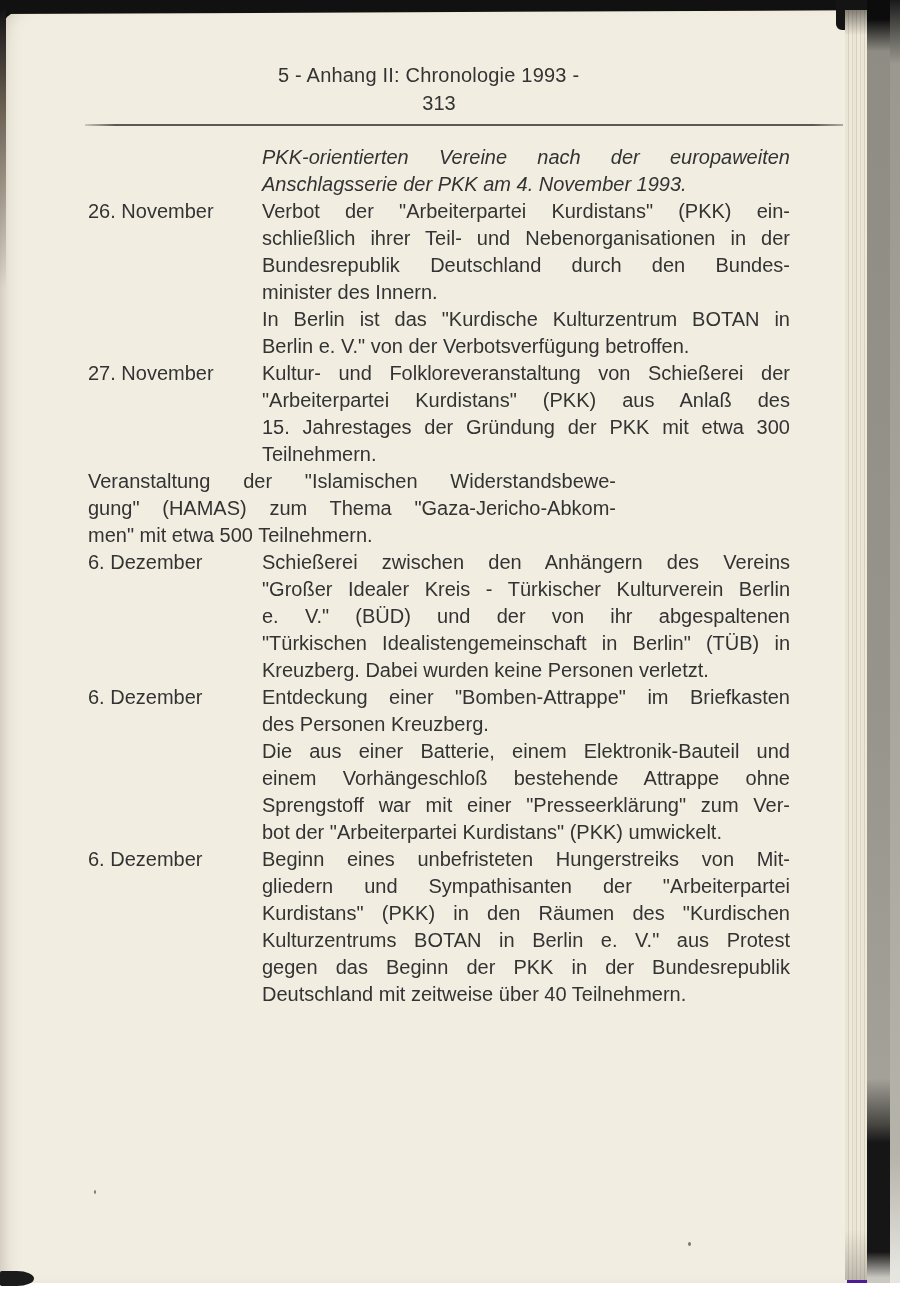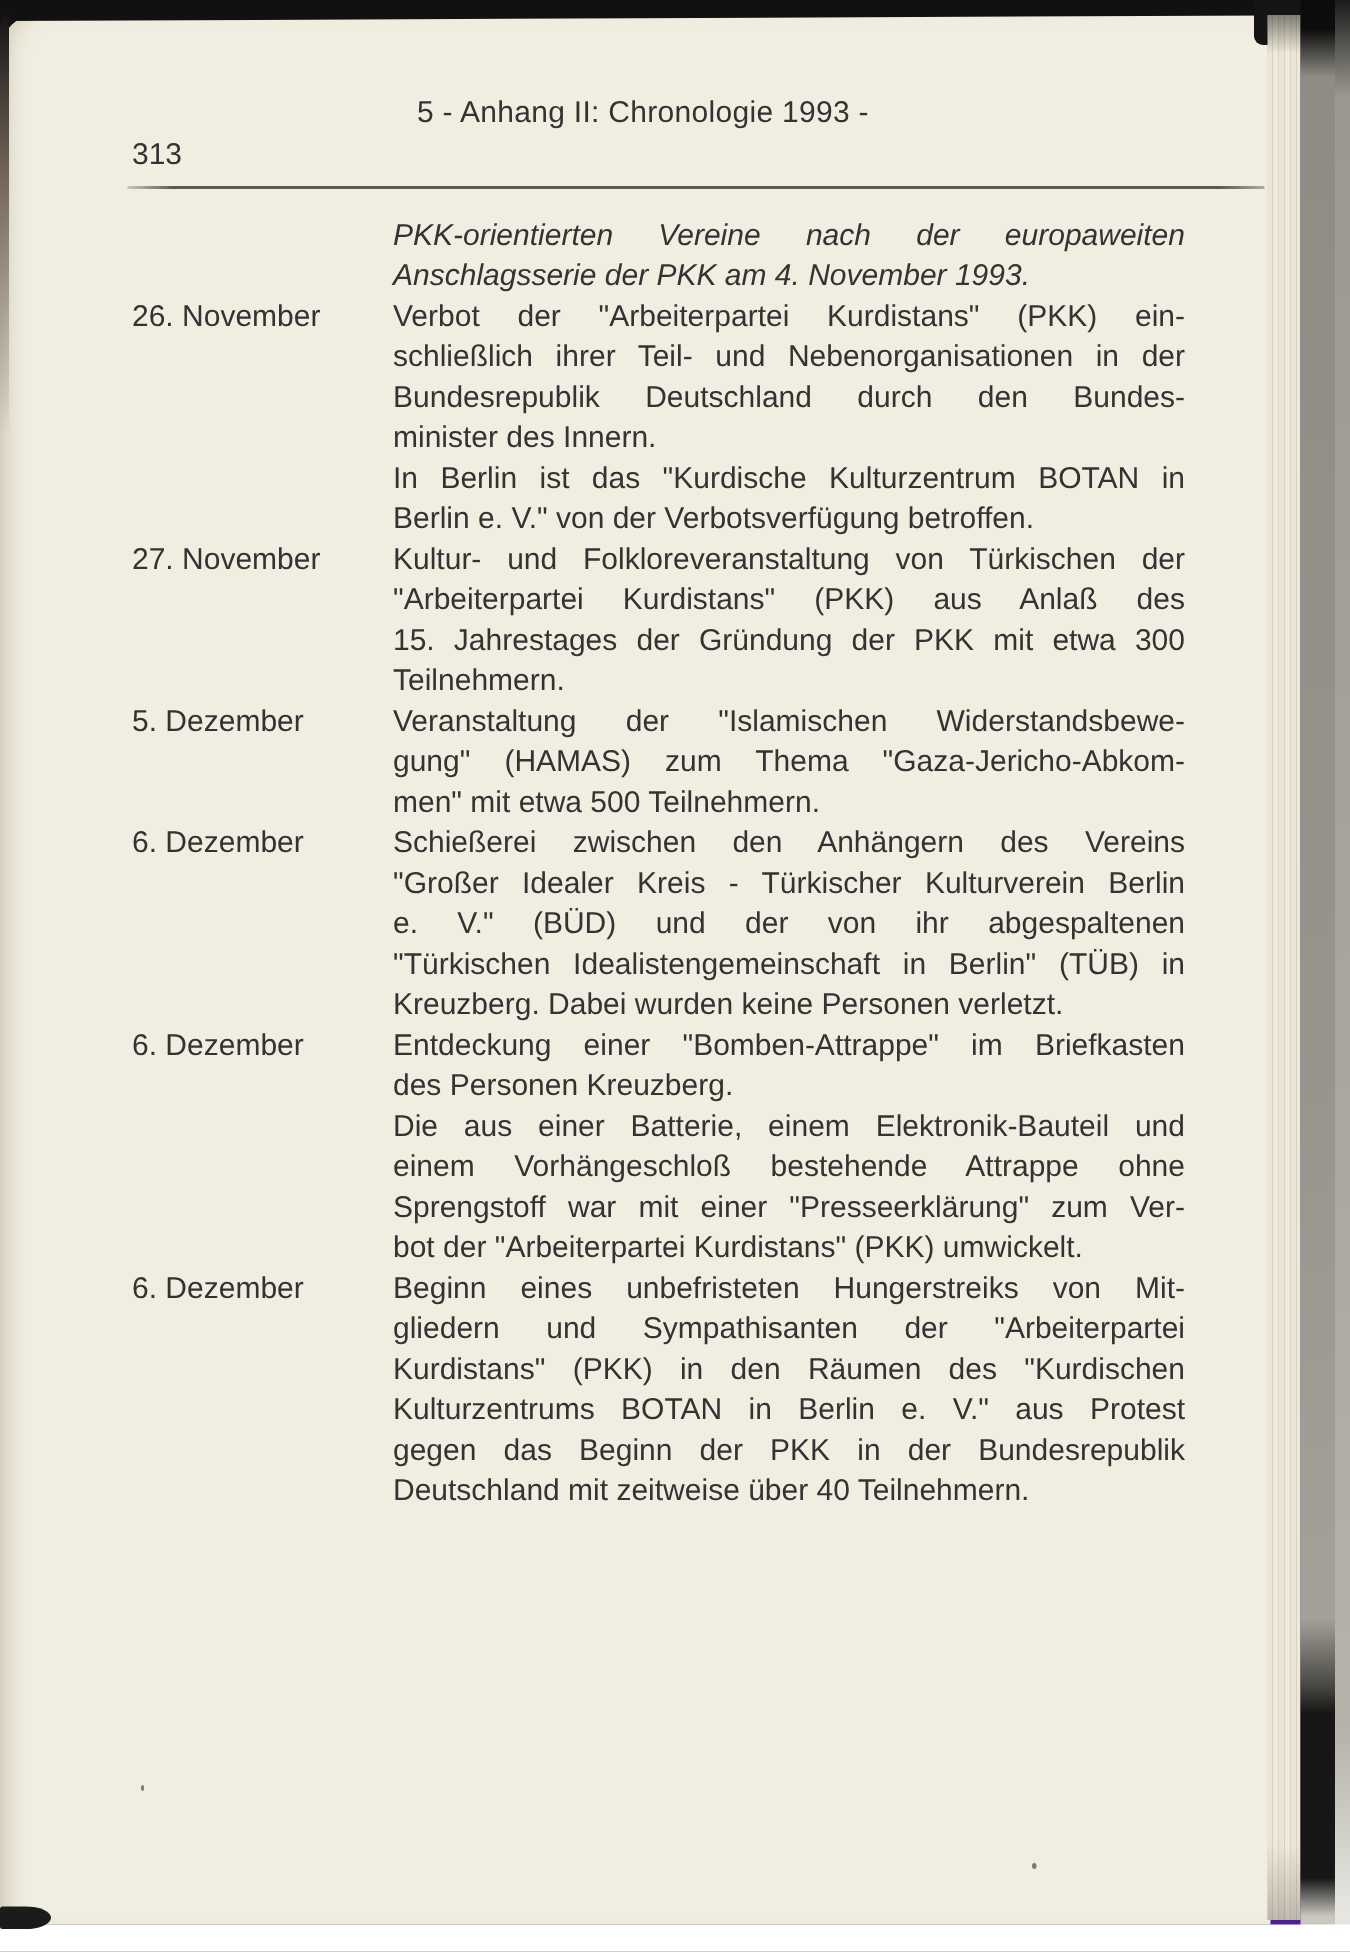--- a/index.html
+++ b/index.html
@@ -72,21 +72,21 @@
   .speck.s1{left:688px;top:1242px;width:3px;height:4px;}
   .speck.s2{left:94px;top:1190px;width:2px;height:4px;}
 
   
   .running-head{
     margin-left:190px;
     font-size:20px;line-height:26px;color:var(--ink);
     letter-spacing:.2px;
   }
   .page-num{
-    width:702px;text-align:left;margin-top:2px;
+    width:702px;text-align:center;margin-top:2px;
     font-size:20px;line-height:26px;color:var(--ink);
   }
   .rule{
     width:758px;height:2px;margin-left:-3px;margin-top:8px;
     background:linear-gradient(90deg,rgba(90,89,84,.25) 0,#5a5954 4%,#5a5954 96%,rgba(90,89,84,.45) 100%);
   }
   .entries{width:702px;}
   .entry{display:flex;}
   .entry:first-child{margin-top:18px;font-style:italic;}
   .entry .date{
@@ -128,29 +128,28 @@
             <div class="line">Bundesrepublik Deutschland durch den Bundes-</div>
             <div class="line last">minister des Innern.</div>
             <div class="line">In Berlin ist das "Kurdische Kulturzentrum BOTAN in</div>
             <div class="line last">Berlin e. V." von der Verbotsverfügung betroffen.</div>
           </div>
   </div>
 
   <div class="entry">
     <div class="date">27. November</div>
     <div class="body">
-            <div class="line">Kultur- und Folkloreveranstaltung von Türkischen der</div>
+            <div class="line">Kultur- und Folkloreveranstaltung von Schießerei der</div>
             <div class="line">"Arbeiterpartei Kurdistans" (PKK) aus Anlaß des</div>
             <div class="line">15. Jahrestages der Gründung der PKK mit etwa 300</div>
             <div class="line last">Teilnehmern.</div>
           </div>
   </div>
 
   <div class="entry">
-    <div class="date">5. Dezember</div>
     <div class="body">
             <div class="line">Veranstaltung der "Islamischen Widerstandsbewe-</div>
             <div class="line">gung" (HAMAS) zum Thema "Gaza-Jericho-Abkom-</div>
             <div class="line last">men" mit etwa 500 Teilnehmern.</div>
           </div>
   </div>
 
   <div class="entry">
     <div class="date">6. Dezember</div>
     <div class="body">

